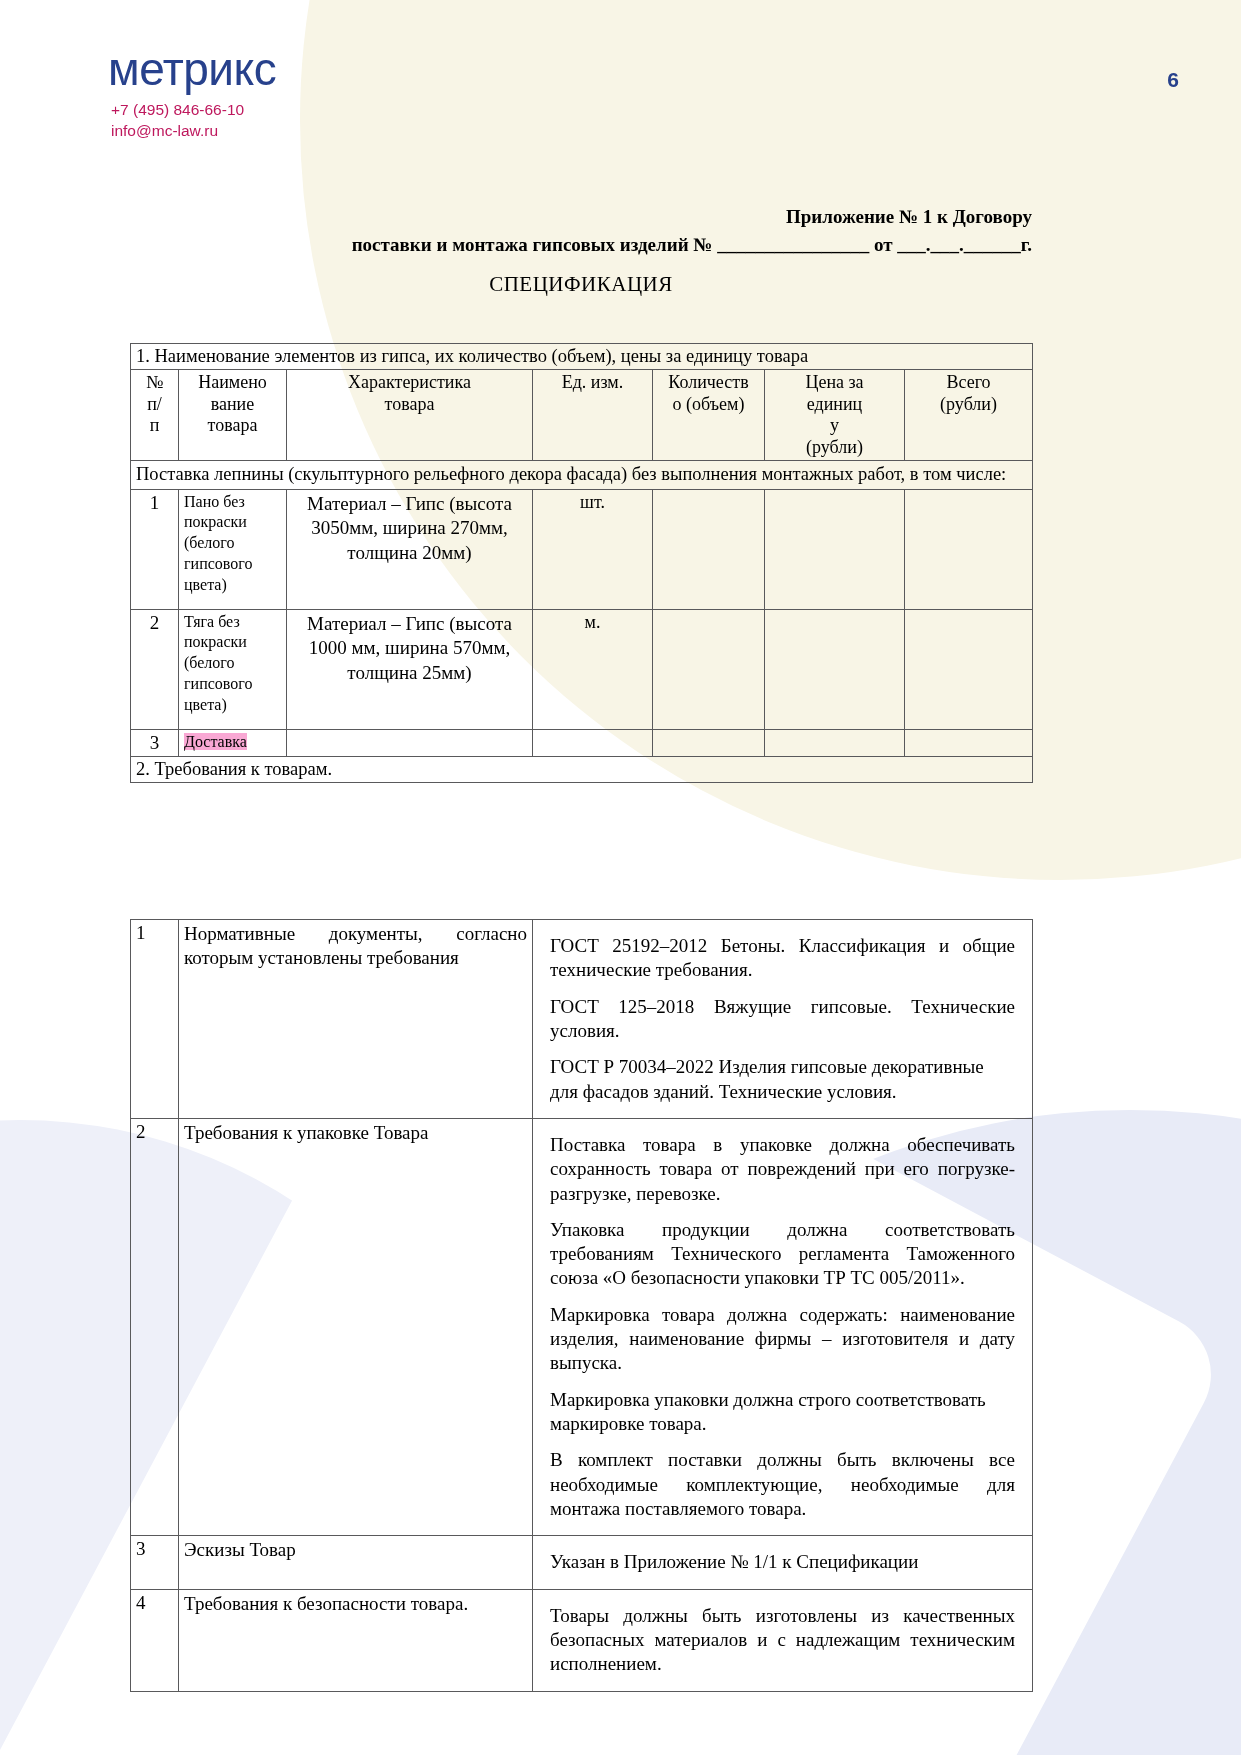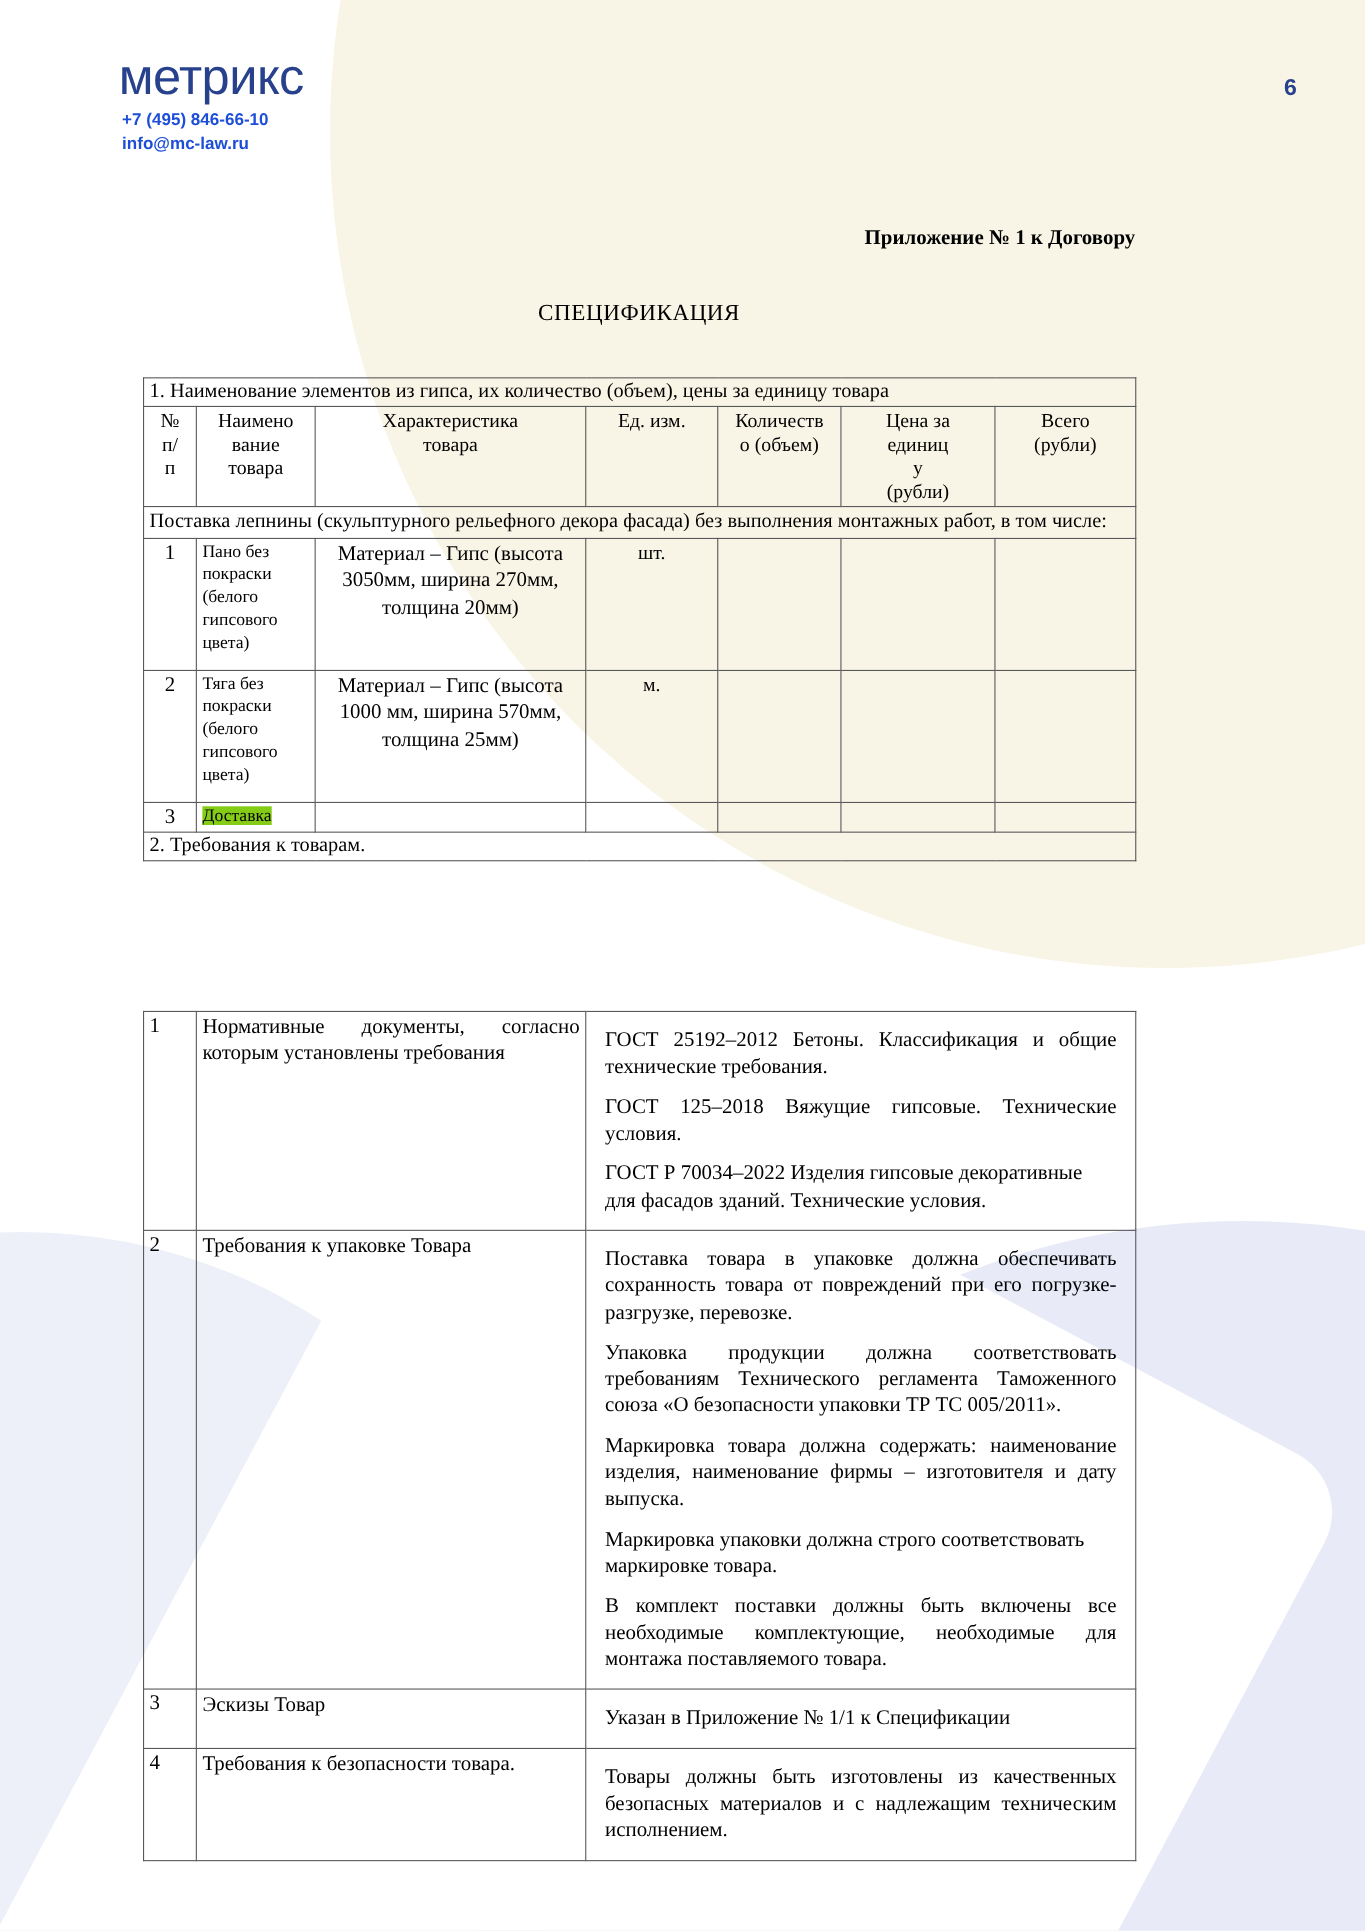--- a/index.html
+++ b/index.html
@@ -79,23 +79,22 @@
     letter-spacing: -0.5px;
     color: #27418c;
     line-height: 1;
     font-weight: 400;
   }
   .contacts {
     margin-top: 8px;
     margin-left: 3px;
     font-family: "Liberation Sans", "DejaVu Sans", sans-serif;
     font-size: 15.5px;
-    color: #1d4ed8;
+    color: #be185d;
     line-height: 1.33;
-    font-weight: bold;
   }
   .page-number {
     position: absolute;
     right: 62px;
     top: 68px;
     font-family: "Liberation Sans", "DejaVu Sans", sans-serif;
     font-size: 21px;
     font-weight: bold;
     color: #27418c;
   }
@@ -186,21 +185,21 @@
   .total-label {
     font-weight: bold;
     font-size: 19px;
     padding-left: 4px;
   }
   .dash-cell {
     text-align: center;
     font-size: 19px;
   }
   .hl {
-    background: #84cc16;
+    background: #f9a8d4;
   }
 
   .req-num {
     text-align: left;
     vertical-align: top;
     font-size: 19px;
     padding-left: 6px;
     padding-top: 3px;
   }
   .req-label {
@@ -243,20 +242,21 @@
     <div class="logo-word">метрикс</div>
     <div class="contacts">
       <div>+7 (495) 846-66-10</div>
       <div>info@mc-law.ru</div>
     </div>
   </div>
   <div class="page-number">6</div>
 
   <div class="doc-head">
     <div class="line-1">Приложение № 1 к Договору</div>
+    <div class="line-2">поставки и монтажа гипсовых изделий № ________________ от ___.___.______г.</div>
   </div>
 
   <div class="doc-title">СПЕЦИФИКАЦИЯ</div>
 
   <table class="spec-table">
     <colgroup>
       <col style="width:48px">
       <col style="width:108px">
       <col style="width:246px">
       <col style="width:120px">

